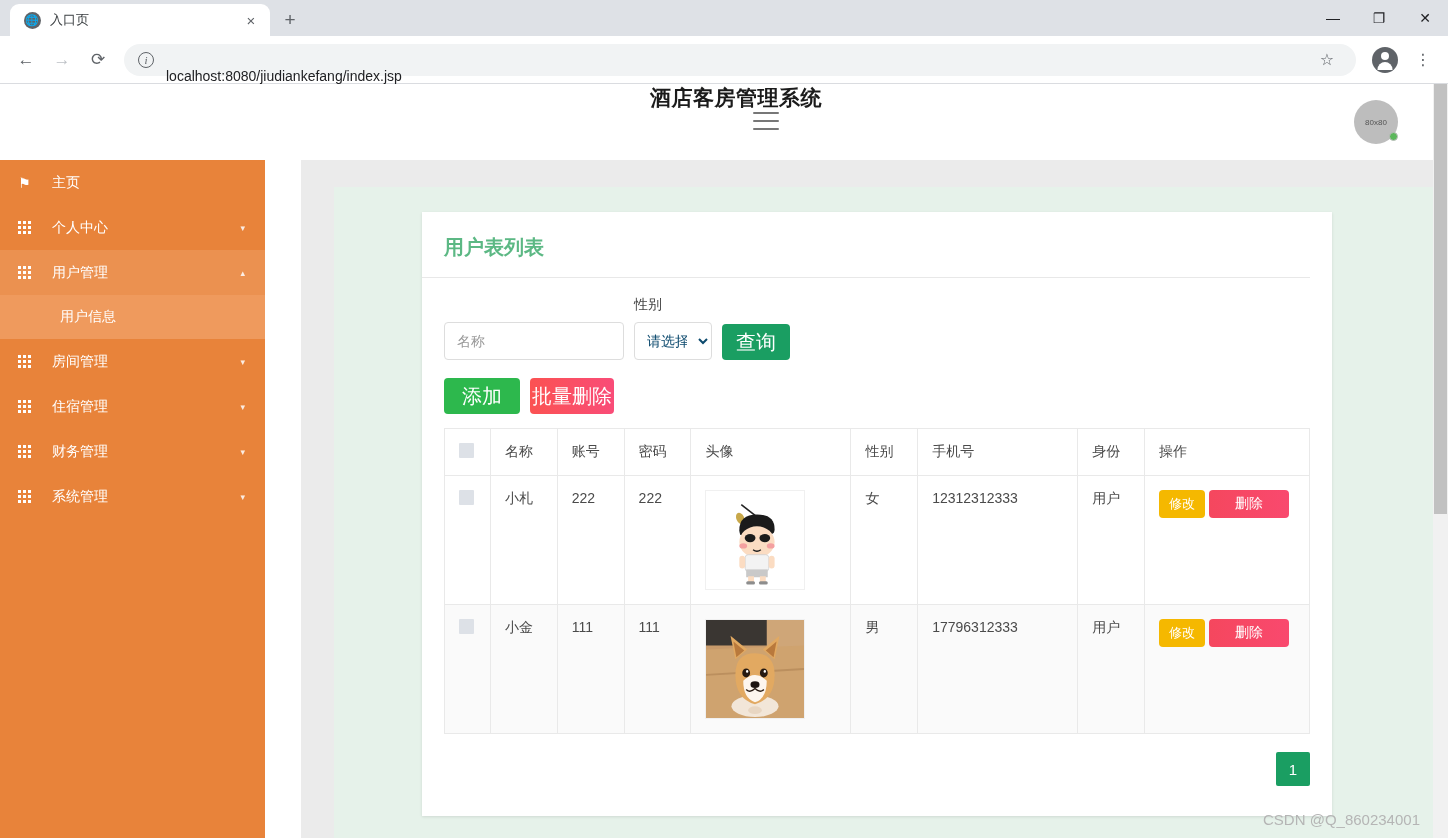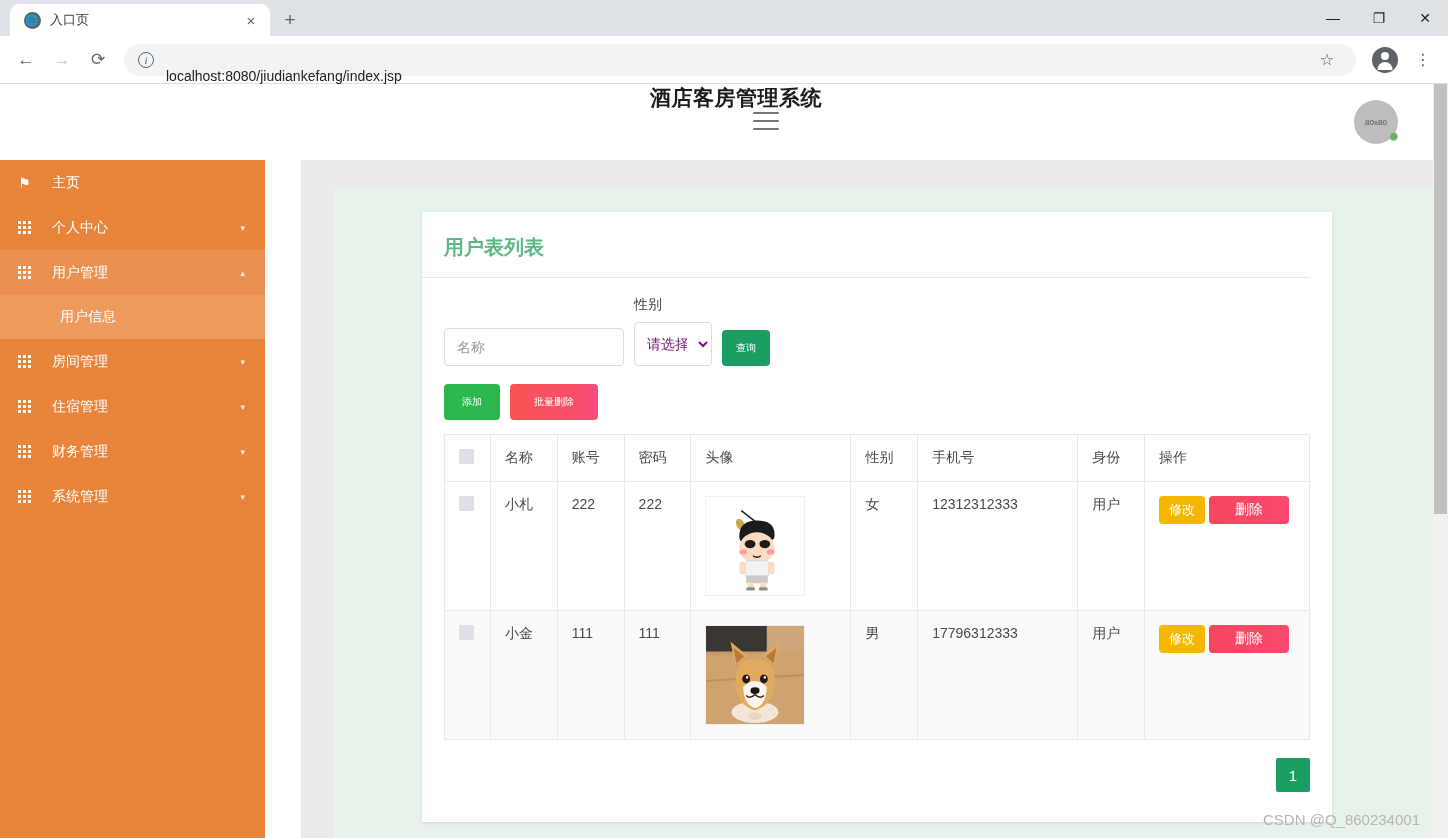--- a/index.html
+++ b/index.html
@@ -186,33 +186,33 @@
   .filter-row { display: flex; align-items: flex-end; gap: 10px; }
   .field-group { display: flex; flex-direction: column; }
   .field-label { font-size: 14px; color: #444; margin-bottom: 6px; height: 20px; }
   .text-input {
     width: 180px; height: 38px; border: 1px solid #ddd; border-radius: 4px;
     padding: 0 12px; font-size: 14px; color: #333;
     font-family: "Liberation Sans", sans-serif; background: #fff;
   }
   .text-input::placeholder { color: #999; }
   .select-input {
-    width: 78px; height: 44px; border: 1px solid #ddd; border-radius: 4px;
-    padding: 0 8px; font-size: 14px; color: #701a75; background: #fff;
+    width: 78px; height: 38px; border: 1px solid #ddd; border-radius: 4px;
+    padding: 0 8px; font-size: 14px; color: #0c4a6e; background: #fff;
     font-family: "Liberation Sans", sans-serif;
   }
   .btn {
-    border: none; border-radius: 4px; color: #fff; font-size: 10px;
+    border: none; border-radius: 4px; color: #fff; font-size: 20px;
     cursor: pointer; font-family: "Liberation Sans", sans-serif;
   }
   .btn-query { height: 36px; padding: 0 14px; background: #1a9e62; }
   .action-row { display: flex; gap: 10px; margin: 18px 0 14px 0; }
   .btn-add { height: 36px; padding: 0 18px; background: #2db84d; }
   .btn-batch-del {
-    height: 36px; padding: 0 24px;
+    height: 36px; padding: 0 2px;
     background: linear-gradient(90deg, #fb5252 0%, #f94c78 100%);
   }
 
   table.data-table {
     width: 100%; border-collapse: collapse; font-size: 14px;
   }
   table.data-table th {
     text-align: left; font-weight: normal; color: #4a4a4a;
     padding: 14px 14px; border: 1px solid #e9e9e9;
     background: #ffffff; white-space: nowrap;

